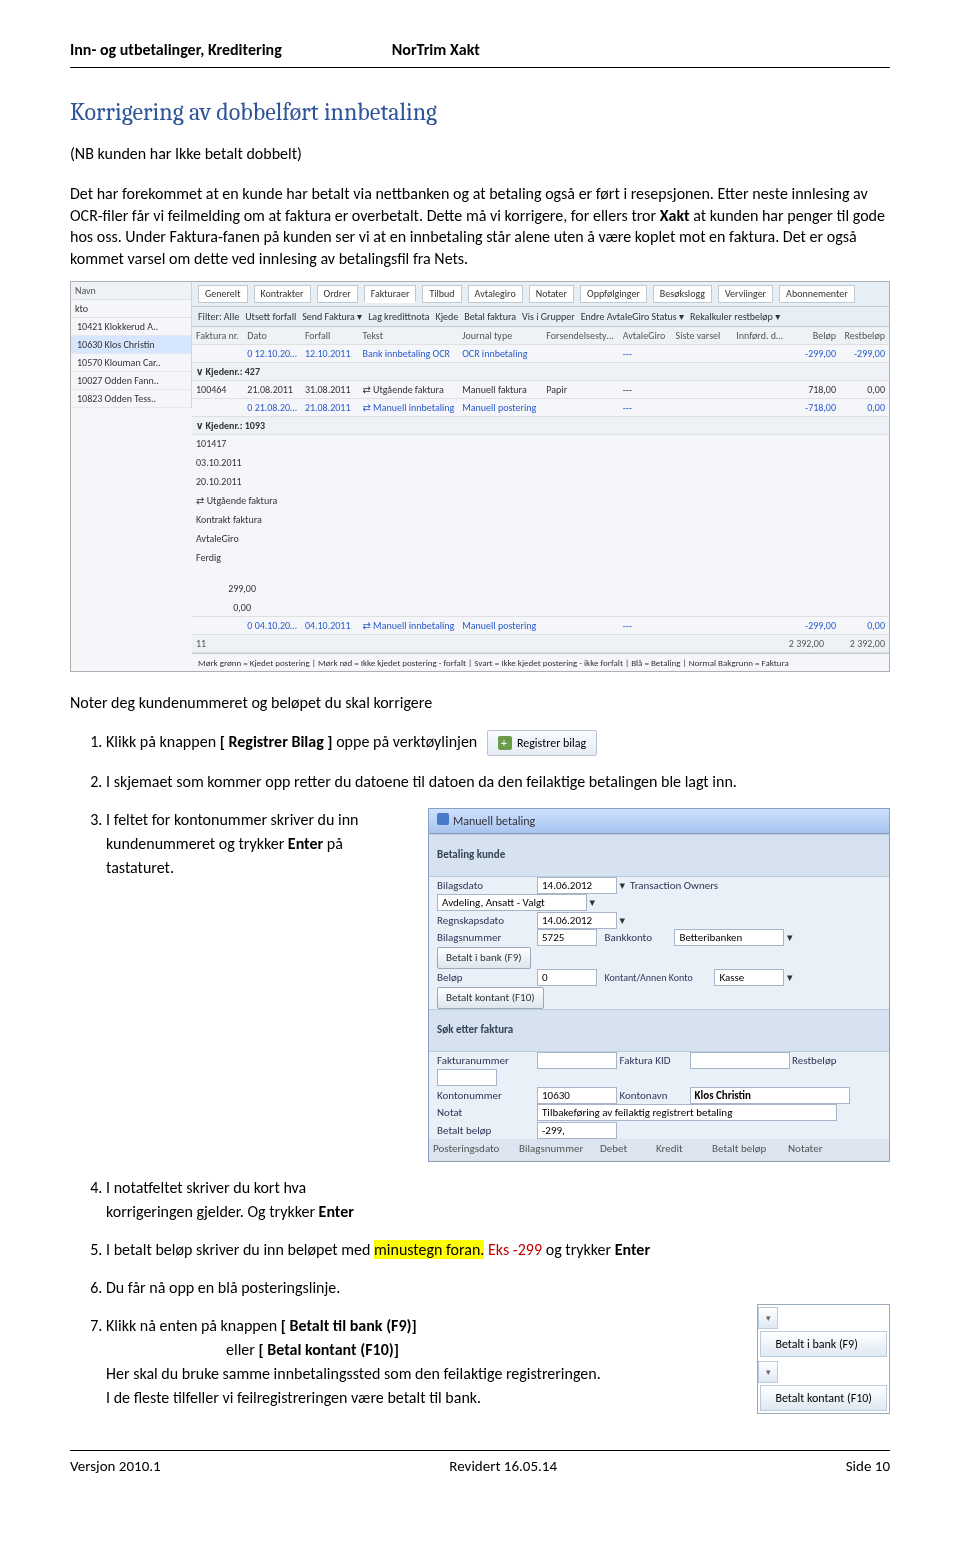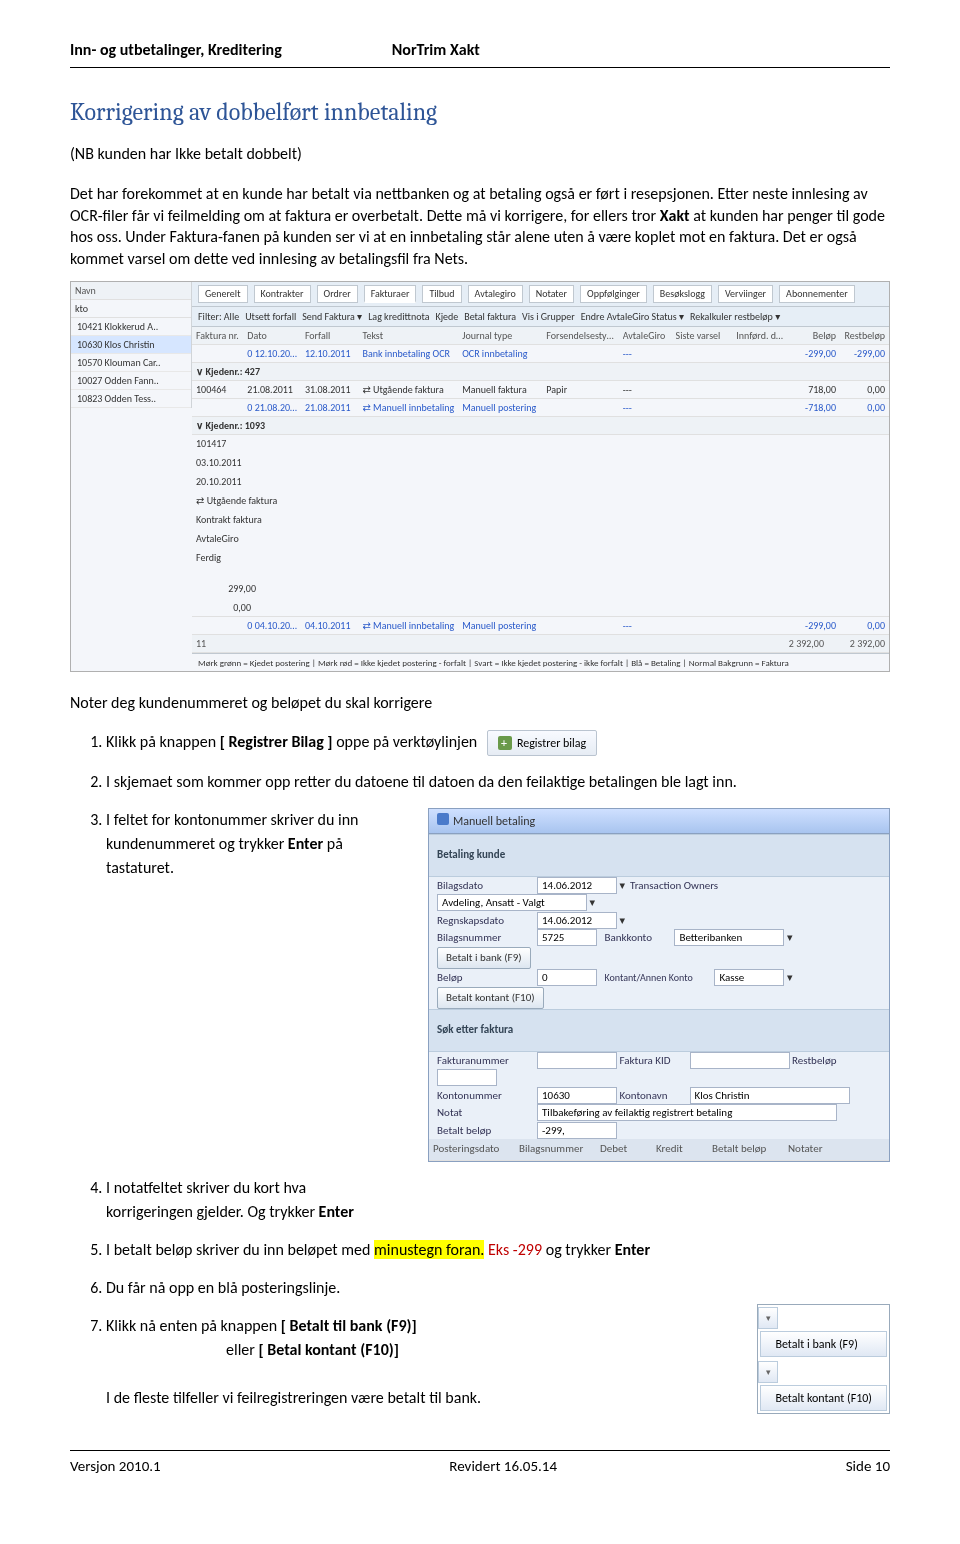--- a/index.html
+++ b/index.html
@@ -214,21 +214,21 @@
           <div class="sub">Betaling kunde</div>
           <div class="sec">
             <div><span class="lbl">Bilagsdato</span><input class="field" style="width: 70px;" value="14.06.2012"> ▾ &nbsp;<span class="lbl" style="width:120px">Transaction Owners</span><input class="field" style="width: 140px;" value="Avdeling, Ansatt - Valgt"> ▾</div>
             <div><span class="lbl">Regnskapsdato</span><input class="field" style="width: 70px;" value="14.06.2012"> ▾</div>
             <div><span class="lbl">Bilagsnummer</span><input class="field" style="width: 50px;" value="5725"> &nbsp;&nbsp;<span class="lbl" style="width:70px">Bankkonto</span><input class="field" style="width: 100px;" value="Betteribanken"> ▾ &nbsp;<span class="btn">Betalt i bank (F9)</span></div>
             <div><span class="lbl">Beløp</span><input class="field" style="width: 50px;" value="0"> &nbsp;&nbsp;<span class="lbl" style="width:110px;font-size:10px">Kontant/Annen Konto</span><input class="field" style="width: 60px;" value="Kasse"> ▾ &nbsp;<span class="btn">Betalt kontant (F10)</span></div>
           </div>
           <div class="sub">Søk etter faktura</div>
           <div class="sec">
             <div><span class="lbl">Fakturanummer</span><input class="field" style="width: 70px;">&nbsp;<span class="lbl" style="width:70px">Faktura KID</span><input class="field" style="width: 90px;">&nbsp;<span class="lbl" style="width:60px">Restbeløp</span><input class="field" style="width: 50px;"></div>
-            <div><span class="lbl">Kontonummer</span><input class="field" style="width: 70px;" value="10630">&nbsp;<span class="lbl" style="width:70px">Kontonavn</span><input class="field" style="width: 150px;" value="Klos Christin"></div>
+            <div><span class="lbl">Kontonummer</span><input class="field" style="width: 70px;" value="10630">&nbsp;<span class="lbl" style="width:70px">Kontonavn</span><input class="field" style="width: 150px; font-weight: bold;" value="Klos Christin"></div>
             <div><span class="lbl">Notat</span><input class="field" style="width: 290px;" value="Tilbakeføring av feilaktig registrert betaling"></div>
             <div><span class="lbl">Betalt beløp</span><input class="field" style="width: 70px;" value="-299,"></div>
           </div>
           <div class="ss-row ss-head" style="background:#dce4ef">
             <span style="width:80px">Posteringsdato</span>
               <span style="width:75px">Bilagsnummer</span>
               <span style="width:50px">Debet</span>
               <span style="width:50px">Kredit</span>
               <span style="width:70px">Betalt beløp</span>
               <span style="width:50px">Notater</span>
@@ -239,21 +239,21 @@
     <li style="width:280px"><span>I notatfeltet skriver du kort hva korrigeringen gjelder. Og trykker </span><b>Enter</b></li>
     <li><span>I betalt beløp skriver du inn beløpet med </span><span class="hl">minustegn foran.</span><span class="red"> Eks  </span><span class="red">-299</span><span> og trykker </span><b>Enter</b></li>
     <li>Du får nå opp en blå posteringslinje.</li>
     <li>
       <span>Klikk nå enten på knappen </span><b>[ Betalt til bank  (F9)]</b>
       <span class="small-btns" style="float:right;margin-top:-10px">
         <div><span class="dd">▾</span><span class="btn">Betalt i bank (F9)</span></div>
         <div><span class="dd">▾</span><span class="btn">Betalt kontant (F10)</span></div>
       </span>
       <br><span style="margin-left:120px">eller </span><b>[ Betal kontant (F10)]</b><br>
-      <br>
+      <span>Her skal du bruke samme innbetalingssted som den feilaktige registreringen.</span><br>
       <span>I de fleste tilfeller vi feilregistreringen være betalt til bank.</span>
     </li>
   </ol>
 
   <div class="footer">
     <span>Versjon 2010.1</span>
     <span>Revidert 16.05.14</span>
     <span>Side 10</span>
   </div>
 </div>

